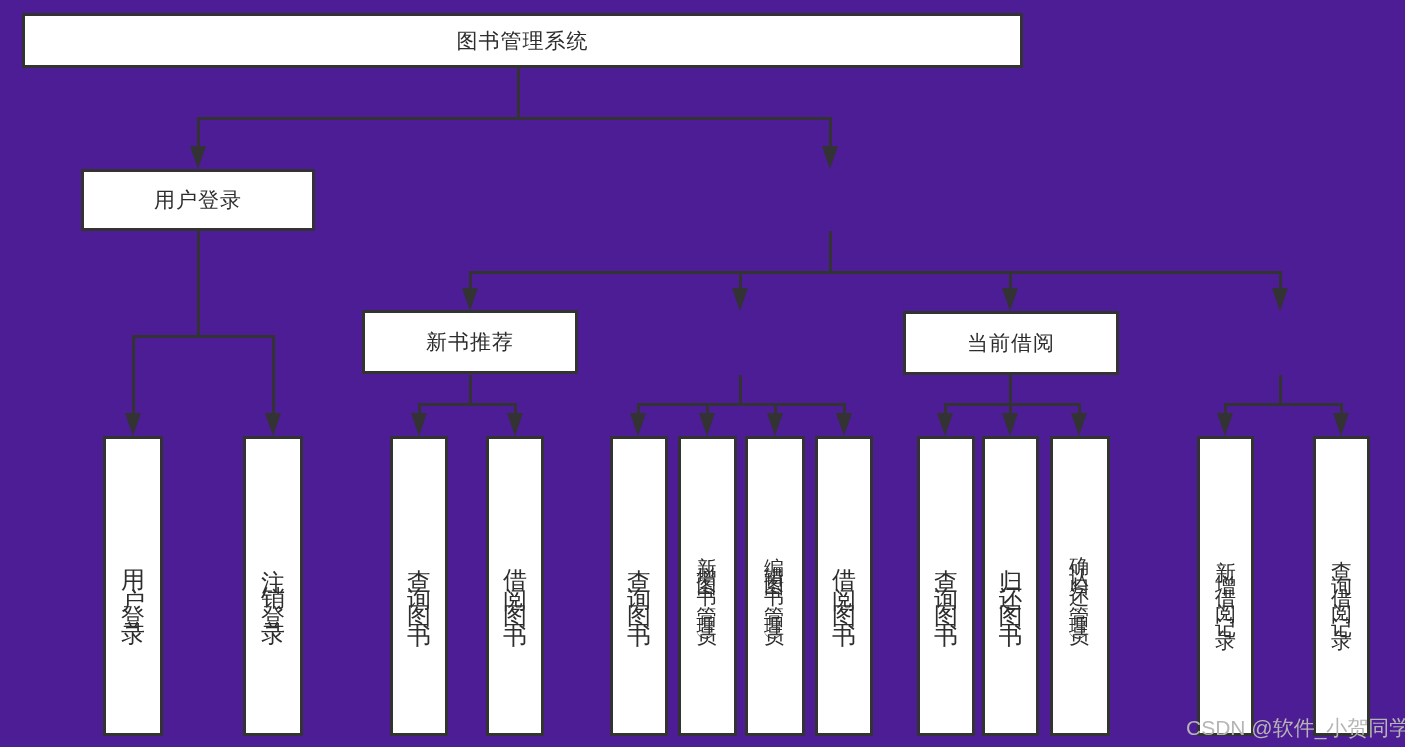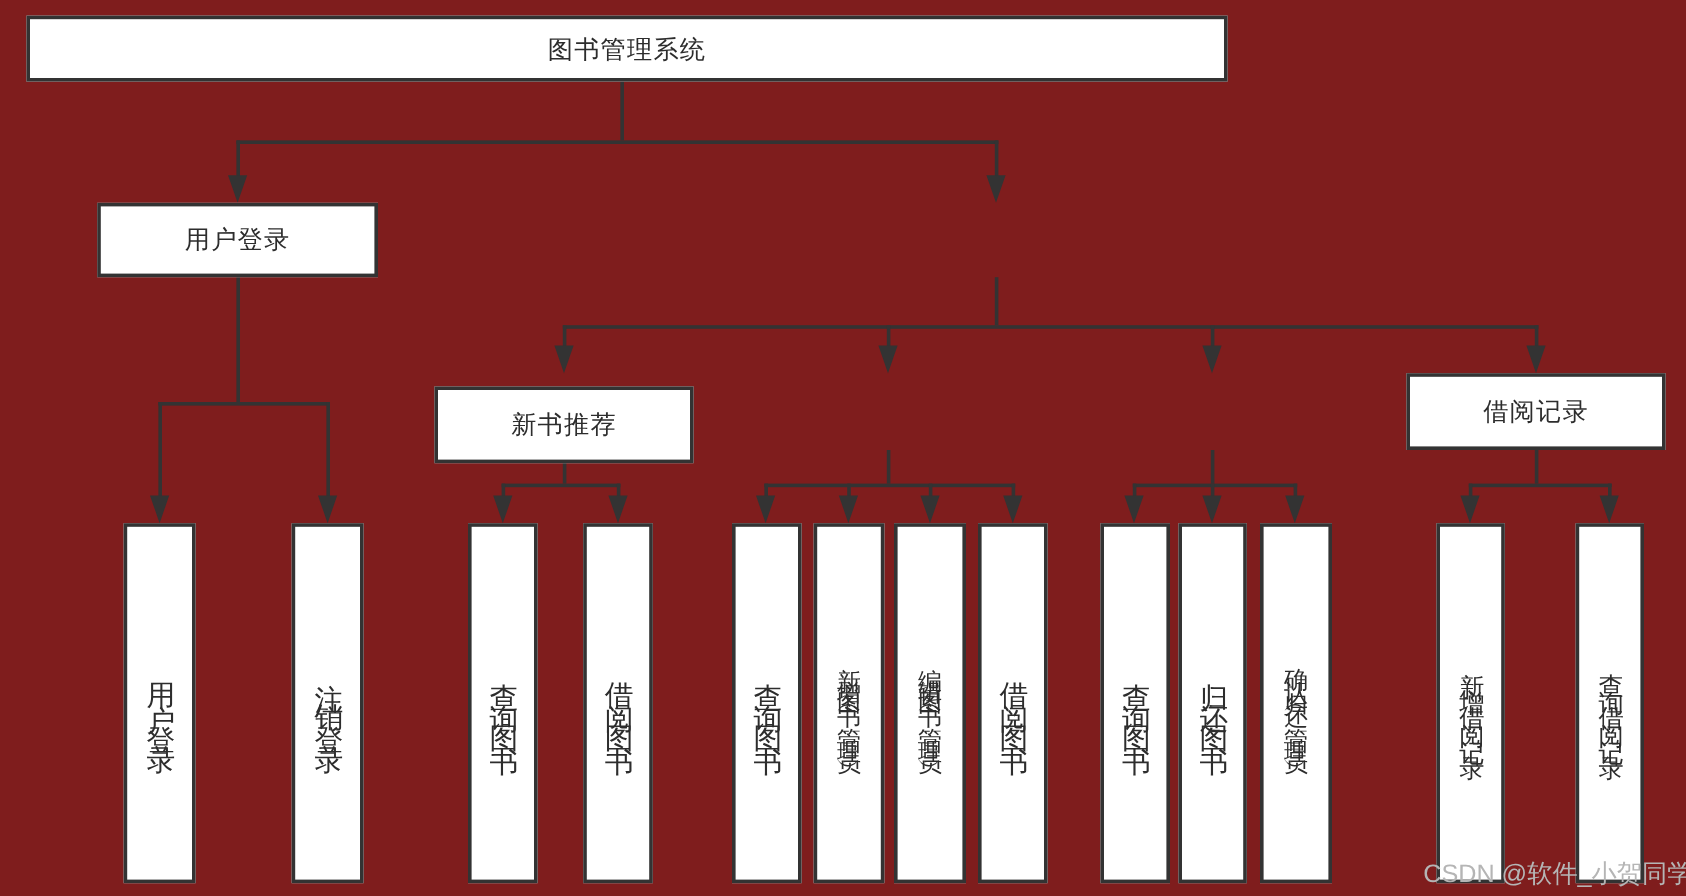--- a/index.html
+++ b/index.html
@@ -3,21 +3,21 @@
 <meta charset="utf-8">
 <style>
   * { margin: 0; padding: 0; box-sizing: border-box; }
   html, body { background: #ffffff; }
   body { font-family: "Liberation Sans", "DejaVu Sans", sans-serif; }
 
   .canvas {
     position: relative;
     width: 1405px;
     height: 747px;
-    background: #7f1d1d;
+    background: #4c1d95;
     overflow: hidden;
   }
 
   
   .box {
     position: absolute;
     background: #ffffff;
     border: 3px solid #333333;
     color: #2d2d2d;
     display: flex;
@@ -123,25 +123,25 @@
   <div class="arr" style="left:1333px;top:413px"></div>
 
   <div class="box hbox" style="left:22px;top:13px;width:1001px;height:55px">
     <span>图书管理系统</span>
   </div>
 
   <div class="box hbox" style="left:81px;top:169px;width:234px;height:62px">
     <span>用户登录</span>
   </div>
 
-  <div class="box hbox" style="left:362px;top:322px;width:216px;height:64px">
+  <div class="box hbox" style="left:362px;top:310px;width:216px;height:64px">
     <span>新书推荐</span>
   </div>
-  <div class="box hbox" style="left:1172px;top:311px;width:216px;height:64px">
-    <span>借阅记录</span>
+  <div class="box hbox" style="left:903px;top:311px;width:216px;height:64px">
+    <span>当前借阅</span>
   </div>
 
   <div class="box leaf" style="left:103px;top:436px;width:60px;height:300px">
     <span class="sp4">用户登录</span>
   </div>
   <div class="box leaf" style="left:243px;top:436px;width:60px;height:300px">
     <span class="sp4">注销登录</span>
   </div>
 
   <div class="box leaf" style="left:390px;top:436px;width:58px;height:300px">

